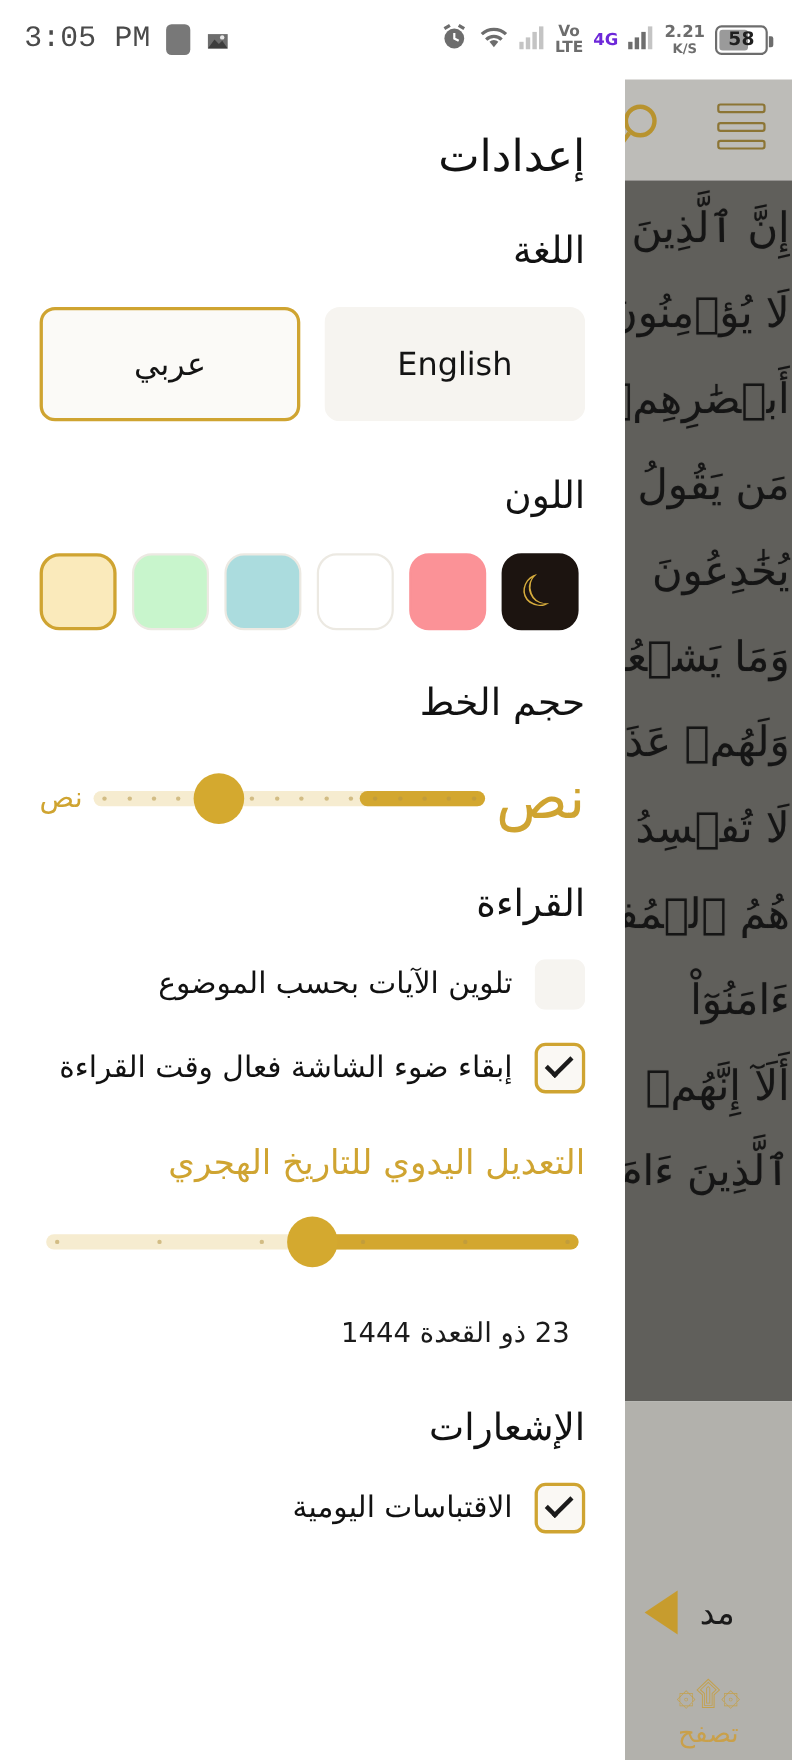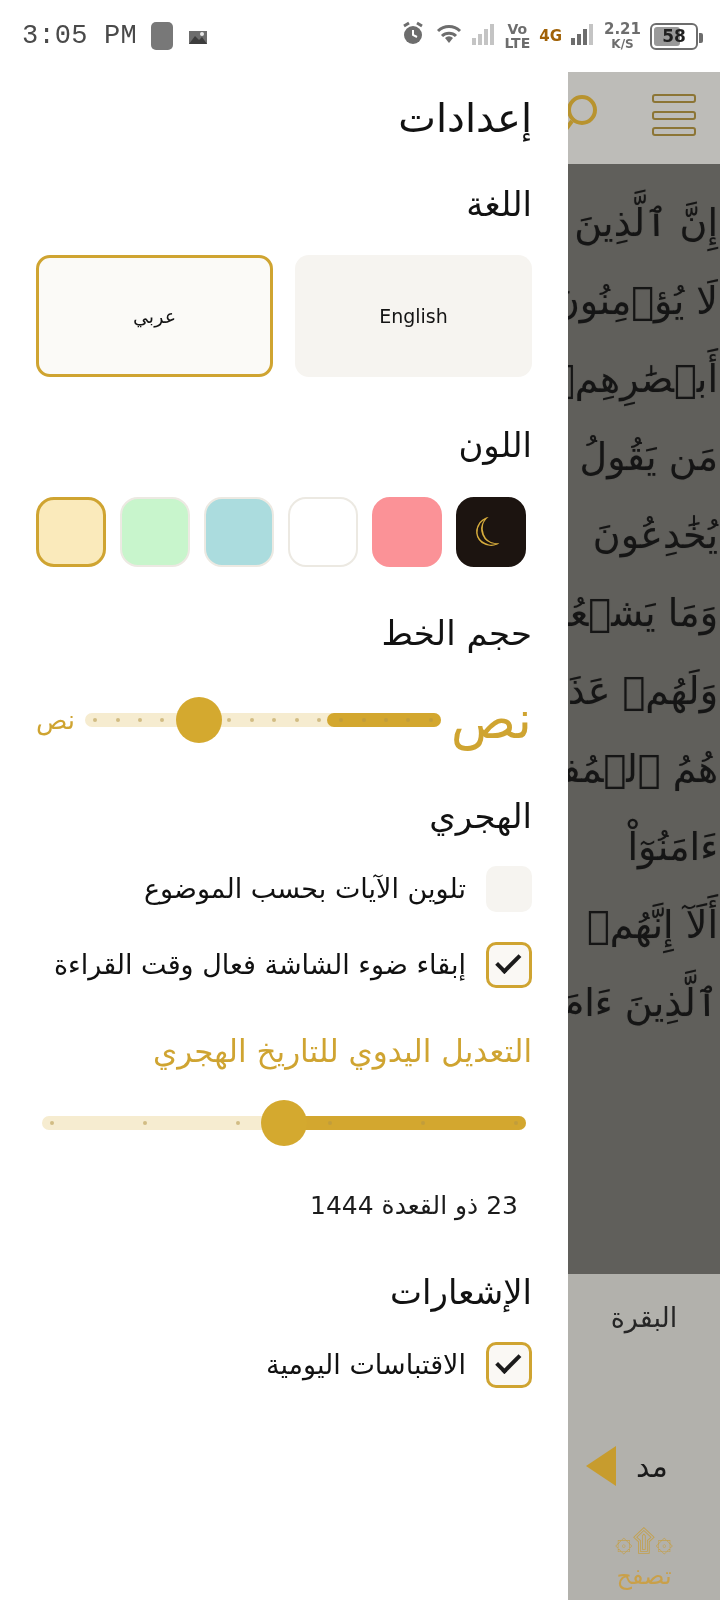--- a/index.html
+++ b/index.html
@@ -64,21 +64,21 @@
     background: transparent;
   }
   #reader-quran {
     position: absolute;
     top: 92px; left: 0;
     width: 152px;
     height: 1110px;
     background: #605f5b;
     overflow: hidden;
     direction: rtl;
-    padding-top: 20px;
+    padding-top: 4px;
   }
   #reader-quran .ayah-line {
     color: #151515;
     font-size: 38px;
     line-height: 78px;
     white-space: nowrap;
     text-align: right;
     padding-right: 2px;
     font-family: "DejaVu Sans", "Liberation Sans", sans-serif;
     text-shadow: 0 0 1px rgba(0,0,0,0.25);
@@ -186,21 +186,21 @@
   .sb-i { display: block; }
   .sb-text-stack {
     display: flex;
     flex-direction: column;
     align-items: center;
     line-height: 1;
     color: #6d6d6d;
     font-size: 14px;
     font-weight: bold;
   }
-  .sb-4g { font-size: 15px; color:#a16207; font-weight:bold; }
+  .sb-4g { font-size: 15px; color:#6d28d9; font-weight:bold; }
   .sb-speed {
     display: flex; flex-direction: column; align-items: center;
     color: #6d6d6d; font-size: 15px; line-height: 1.05; font-weight: bold;
   }
   .sb-speed .u { font-size: 12px; }
   .sb-batt {
     width: 48px; height: 27px;
     border: 2px solid #6d6d6d;
     border-radius: 6px;
     position: relative;
@@ -240,46 +240,46 @@
     z-index: 20;
     direction: rtl;
     padding: 0 36px;
     overflow: hidden;
   }
 
   .page-title {
     font-size: 40px;
     color: #121212;
     text-align: right;
-    margin-top: 24px;
+    margin-top: 48px;
     line-height: 1.1;
   }
 
   .section-title {
     font-size: 34px;
     color: #121212;
     line-height: 1.1;
   }
 
   
   #language-row {
     display: flex;
     flex-direction: row;
     gap: 22px;
     margin-top: 32px;
   }
   .lang-btn {
     flex: 1 1 0;
-    height: 122px;
+    height: 104px;
     border-radius: 14px;
     background: #f6f4f0;
     display: flex;
     align-items: center;
     justify-content: center;
-    font-size: 19px;
+    font-size: 29px;
     color: #141414;
     border: 3px solid transparent;
   }
   .lang-btn.selected {
     border-color: #cfa431;
     background: #fbfaf7;
   }
 
   
   #color-row {
@@ -457,28 +457,28 @@
     </div>
 
     <div id="reader-quran">
       <div class="ayah-line">إِنَّ ٱلَّذِينَ</div>
       <div class="ayah-line">لَا يُؤۡمِنُونَ</div>
       <div class="ayah-line">أَبۡصَٰرِهِمۡ</div>
       <div class="ayah-line">مَن يَقُولُ</div>
       <div class="ayah-line">يُخَٰدِعُونَ</div>
       <div class="ayah-line">وَمَا يَشۡعُرُ</div>
       <div class="ayah-line">وَلَهُمۡ عَذَ</div>
+      <div class="ayah-line">لَا تُفۡسِدُ</div>
       <div class="ayah-line">هُمُ ٱلۡمُفۡسِ</div>
       <div class="ayah-line">ءَامَنُوٓاْ</div>
       <div class="ayah-line">أَلَآ إِنَّهُمۡ</div>
       <div class="ayah-line">ٱلَّذِينَ ءَامَ</div>
     </div>
 
     <div id="reader-bottom">
-      <div id="reader-surah">البقرة</div>
       <div id="reader-play-row">
         <div id="reader-play-icon"></div>
         <div id="reader-play-label">مد</div>
       </div>
       <div id="reader-browse">
         <div id="reader-browse-glyph">۞۩۞</div>
         <div id="reader-browse-label">تصفح</div>
       </div>
     </div>
   </div>
@@ -586,21 +586,21 @@
             <i></i>
             <i></i>
             <i></i>
             <i></i>
         </div>
         <div class="thumb" id="fs-thumb" style="left: 32%;"></div>
       </div>
       <div class="fs-label-large">نص</div>
     </div>
 
-    <div class="section-title" id="reading-title">الهجري</div>
+    <div class="section-title" id="reading-title">القراءة</div>
 
     <div class="check-row">
       <div class="checkbox"></div>
       <div class="check-label">تلوين الآيات بحسب الموضوع</div>
     </div>
 
     <div class="check-row">
       <div class="checkbox checked">
         <span class="tick"></span>
       </div>

